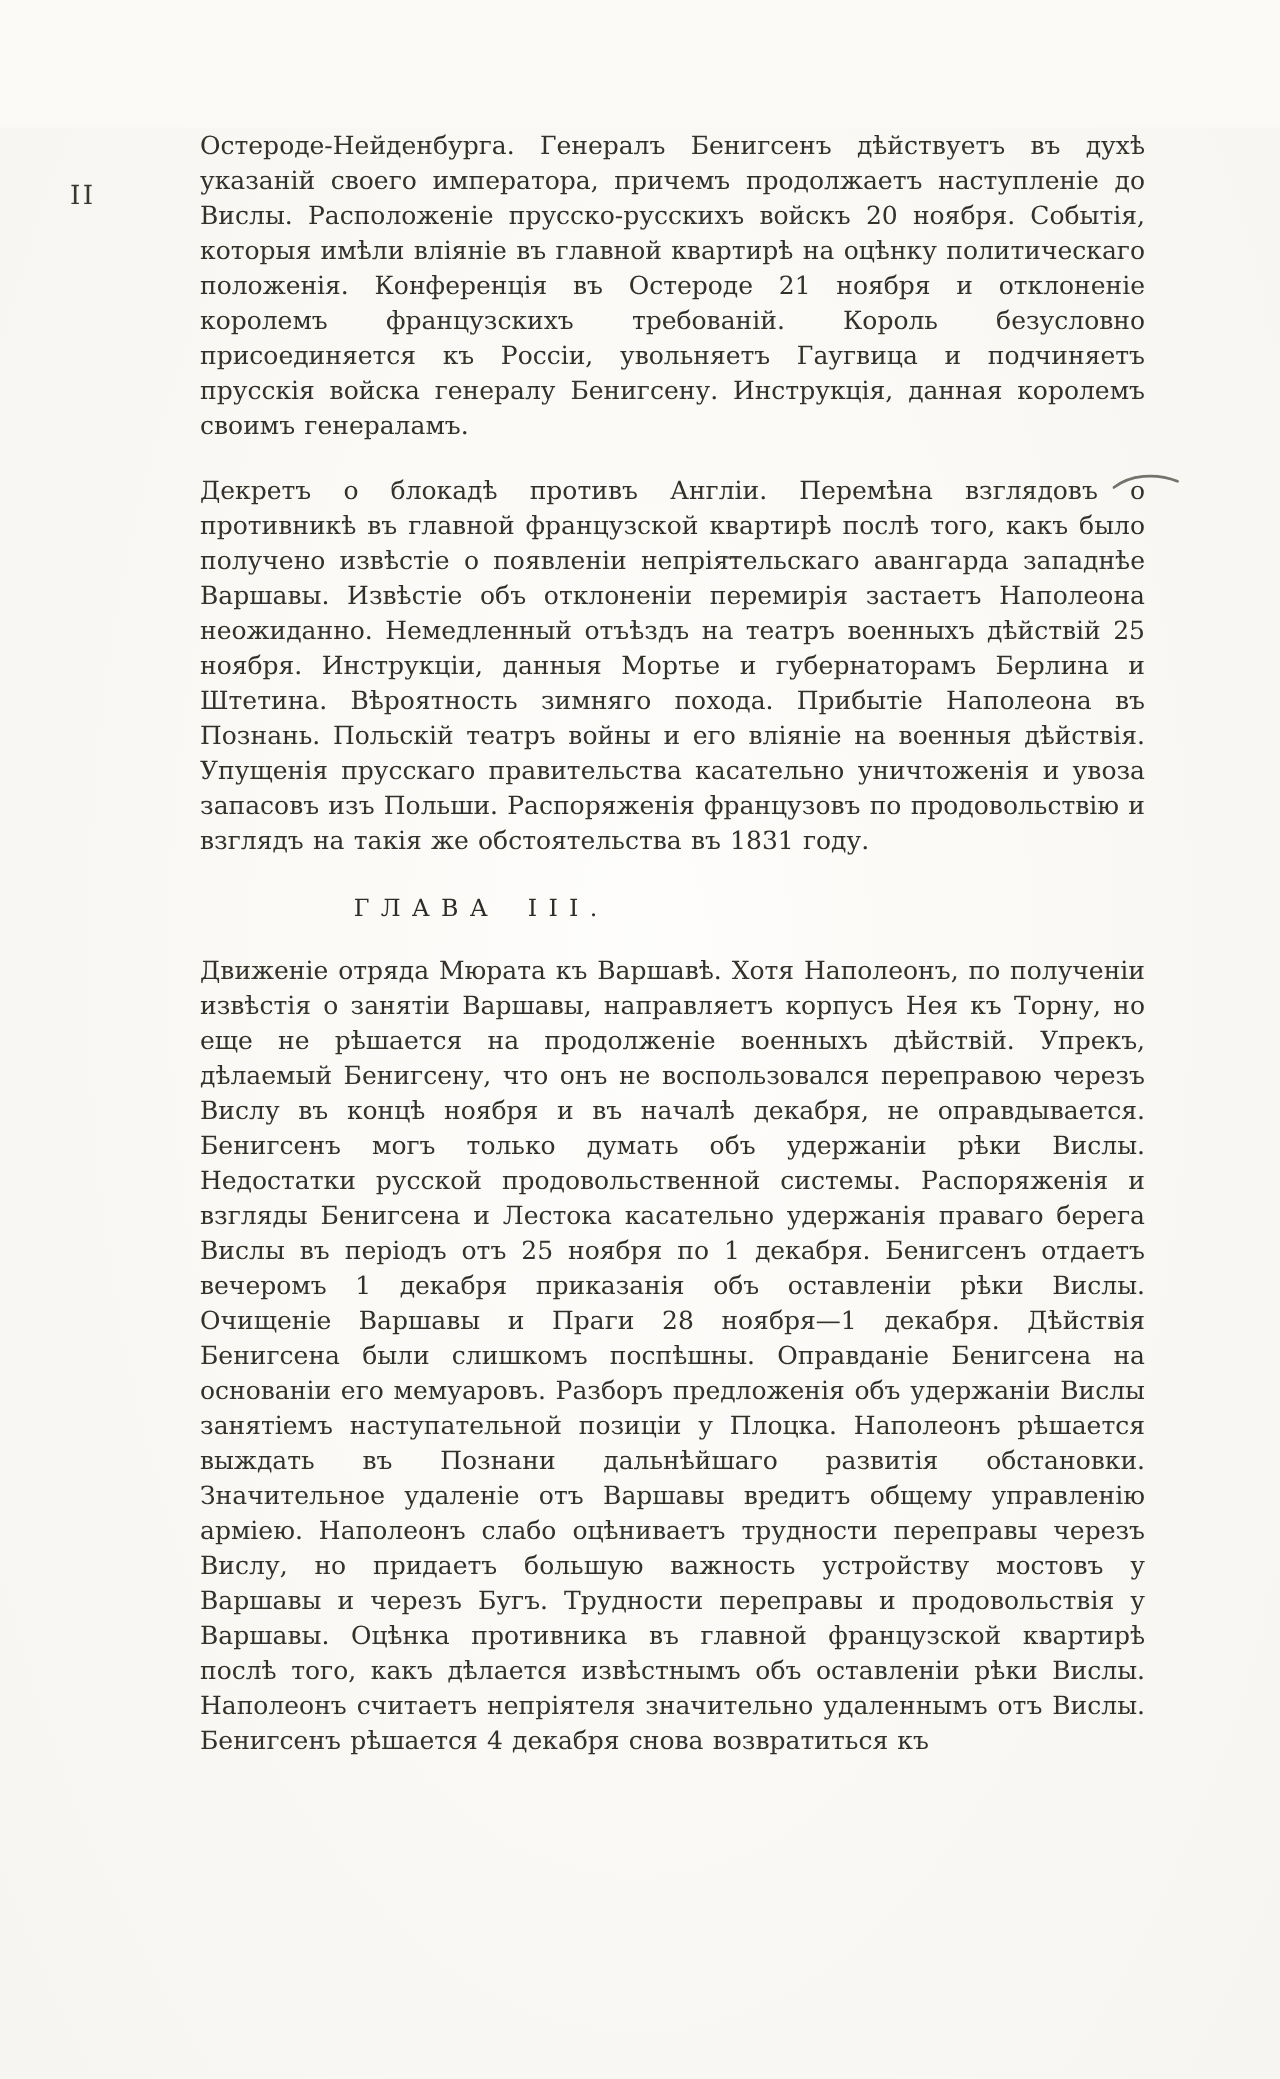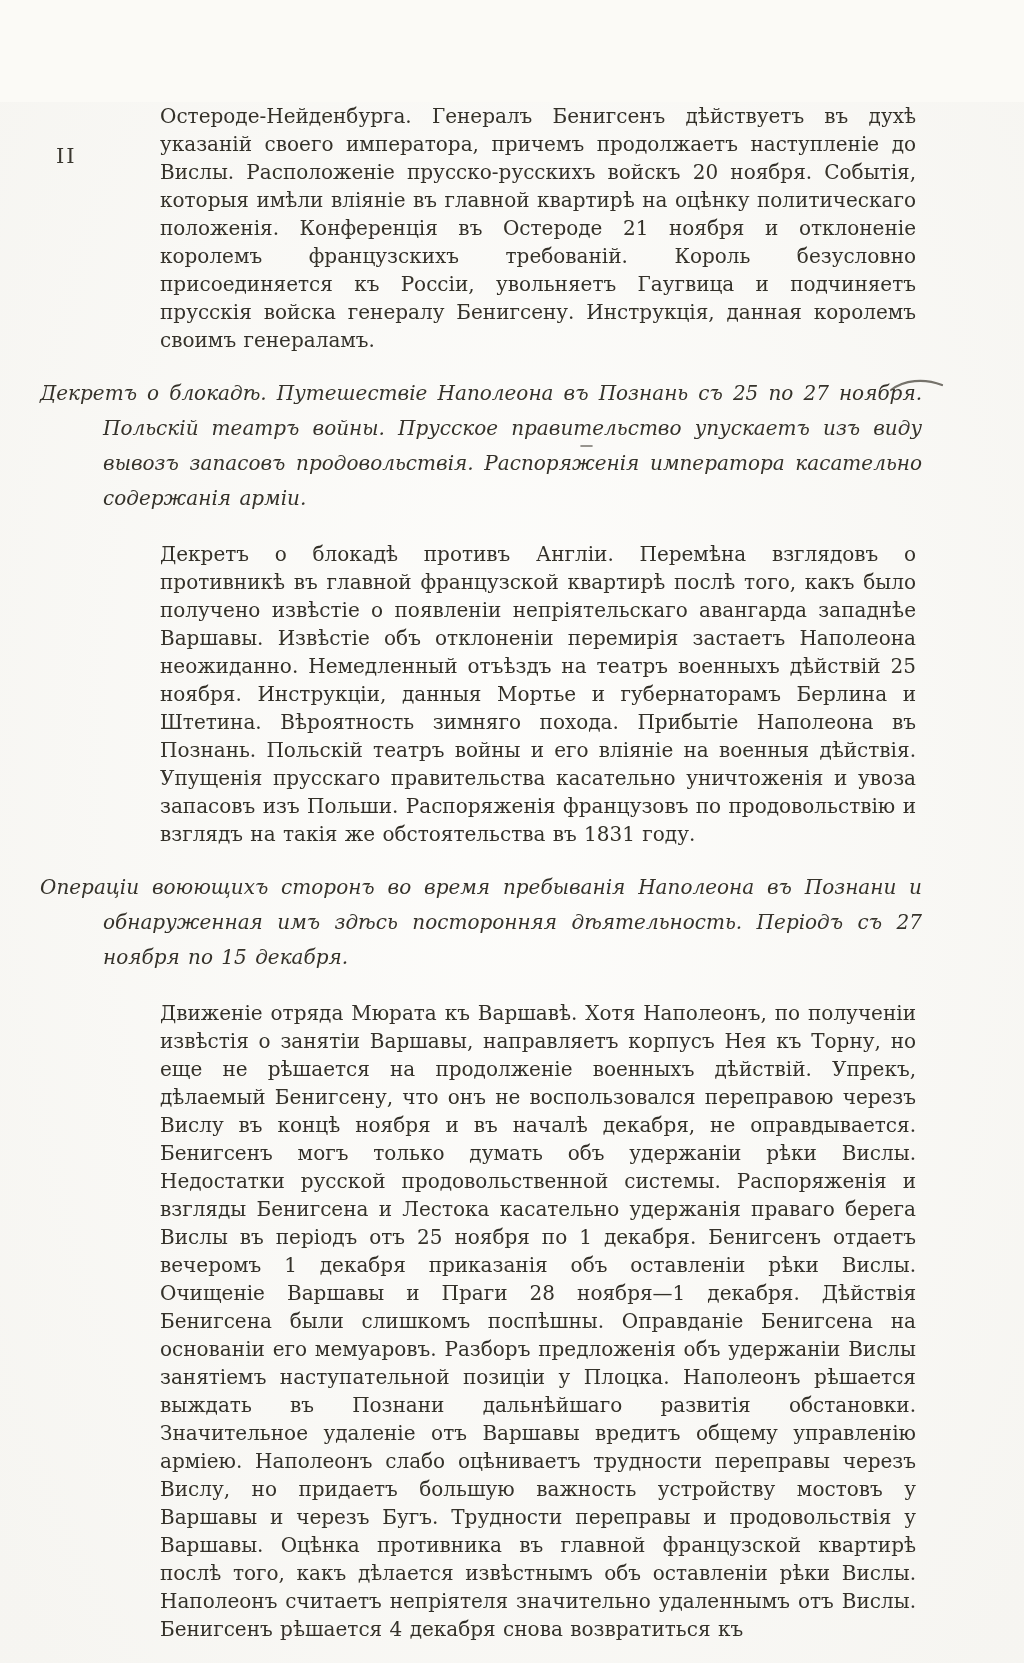--- a/index.html
+++ b/index.html
@@ -80,26 +80,25 @@
 </head>
 <body>
 
 <div class="page">
 
   <div class="page-number">II</div>
 
   <p class="body-para first">Остероде-Нейденбурга.   Генералъ Бенигсенъ дѣйствуетъ въ духѣ указаній своего императора, причемъ продолжаетъ наступленіе до Вислы.   Расположеніе прусско-русскихъ войскъ 20 ноября.  Событія, которыя имѣли вліяніе въ главной квартирѣ на оцѣнку политическаго положенія.  Конференція въ Остероде 21 ноября и отклоненіе королемъ французскихъ требованій.  Король безусловно присоединяется къ Россіи,  увольняетъ Гаугвица и подчиняетъ прусскія войска генералу Бенигсену.   Инструкція, данная королемъ своимъ генераламъ.</p>
 
 
-  <p class="summary-para">Декретъ о блокадѣ.  Путешествіе Наполеона въ Познань съ 25 по 27 ноября.  Польскій театръ войны.  Прусское правительство упускаетъ изъ виду вывозъ запасовъ продовольствія.  Распоряженія императора касательно содержанія арміи.</p>
 
   <p class="body-para after-summary">Декретъ о блокадѣ противъ Англіи.  Перемѣна взглядовъ о противникѣ въ главной французской квартирѣ послѣ того, какъ было получено извѣстіе о появленіи непріятельскаго авангарда западнѣе Варшавы.  Извѣстіе объ отклоненіи перемирія застаетъ Наполеона неожиданно.  Немедленный отъѣздъ на театръ военныхъ дѣйствій 25 ноября.  Инструкціи, данныя Мортье и губернаторамъ Берлина и Штетина.  Вѣроятность зимняго похода.  Прибытіе Наполеона въ Познань.  Польскій театръ войны и его вліяніе на военныя дѣйствія.  Упущенія прусскаго правительства касательно уничтоженія и увоза запасовъ изъ Польши.  Распоряженія французовъ по продовольствію и взглядъ на такія же обстоятельства въ 1831 году.</p>
 
+  <h2 class="chapter-heading third">ГЛАВА III.</h2>
 
-  <p class="summary-para">Операціи воюющихъ сторонъ во время пребыванія Наполеона въ Познани и обнаруженная имъ здѣсь посторонняя дѣятельность.  Періодъ съ 27 ноября по 15 декабря.</p>
 
   <p class="body-para after-summary">Движеніе отряда Мюрата къ Варшавѣ.  Хотя Наполеонъ, по полученіи извѣстія о занятіи Варшавы, направляетъ корпусъ Нея къ Торну, но еще не рѣшается на продолженіе военныхъ дѣйствій.  Упрекъ, дѣлаемый Бенигсену, что онъ не воспользовался переправою черезъ Вислу въ концѣ ноября и въ началѣ декабря, не оправдывается.  Бенигсенъ могъ только думать объ удержаніи рѣки Вислы.  Недостатки русской продовольственной системы.  Распоряженія и взгляды Бенигсена и Лестока касательно удержанія праваго берега Вислы въ періодъ отъ 25 ноября по 1 декабря.  Бенигсенъ отдаетъ вечеромъ 1 декабря приказанія объ оставленіи рѣки Вислы.  Очищеніе Варшавы и Праги 28 ноября—1 декабря.  Дѣйствія Бенигсена были слишкомъ поспѣшны.  Оправданіе Бенигсена на основаніи его мемуаровъ.  Разборъ предложенія объ удержаніи Вислы занятіемъ наступательной позиціи у Плоцка.  Наполеонъ рѣшается выждать въ Познани дальнѣйшаго развитія обстановки.  Значительное удаленіе отъ Варшавы вредитъ общему управленію арміею.  Наполеонъ слабо оцѣниваетъ трудности переправы черезъ Вислу, но придаетъ большую важность устройству мостовъ у Варшавы и черезъ Бугъ.  Трудности переправы и продовольствія у Варшавы.  Оцѣнка противника въ главной французской квартирѣ послѣ того, какъ дѣлается извѣстнымъ объ оставленіи рѣки Вислы.  Наполеонъ считаетъ непріятеля значительно удаленнымъ отъ Вислы.  Бенигсенъ рѣшается 4 декабря снова возвратиться къ</p>
 
   <div class="scan-mark" style="left:890px; top:274px; width:54px; height:18px;">
     <svg width="54" height="18" viewBox="0 0 54 18" xmlns="http://www.w3.org/2000/svg">
       <path d="M1 14 C 14 4, 34 2, 52 9" fill="none" stroke="#4a463d" stroke-width="2.2" stroke-linecap="round"></path>
     </svg>
   </div>
   <div class="scan-mark" style="left:580px; top:341px; width:14px; height:6px;">
     <svg width="14" height="6" viewBox="0 0 14 6" xmlns="http://www.w3.org/2000/svg">

